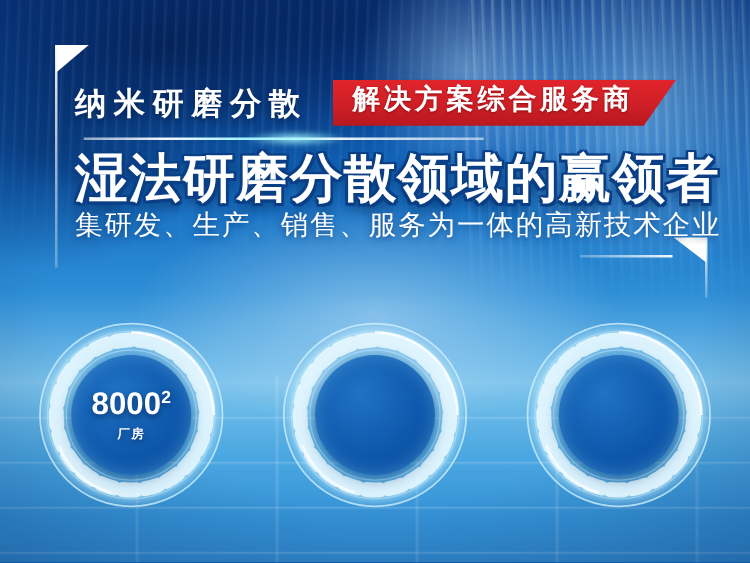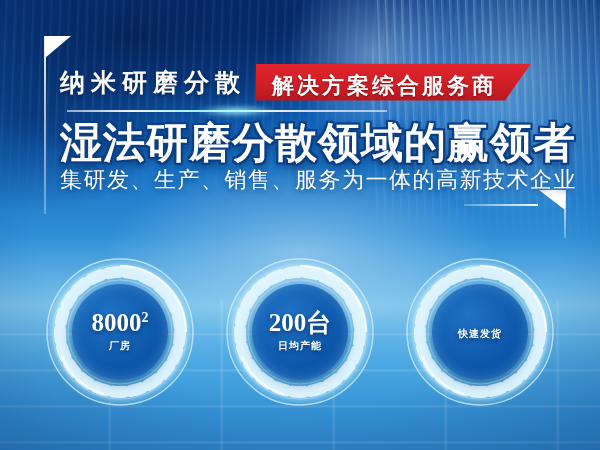--- a/index.html
+++ b/index.html
@@ -108,24 +108,24 @@
   #row-tagline { display:flex; align-items:center; height:44px;font-family:Liberation Serif, serif; }
 
   #tagline-nano {
     font-size:25px; font-weight:700; color:#ffffff;
     letter-spacing:6px; white-space:nowrap;
     text-shadow:0 2px 5px rgba(2,28,72,.75);
   }
 
   #tagline-badge {
     position:relative;
-    margin-left:10px;
+    margin-left:20px;
     height:37px;
     padding:0 34px 0 16px;
-    display:flex; align-items:flex-end;
+    display:flex; align-items:flex-start;
     background:linear-gradient(180deg,#e0242c 0%, #cf1f26 55%, #b8171f 100%);
     clip-path:polygon(0 0, 100% 0, calc(100% - 26px) 100%, 0 100%);
     box-shadow:0 2px 7px rgba(2,28,72,.45);
   }
   #tagline-badge-label {
     font-size:22px; font-weight:700; color:#ffffff;
     letter-spacing:3px; white-space:nowrap;
     text-shadow:0 1px 2px rgba(90,0,0,.55);
   }
 
@@ -159,21 +159,21 @@
 
   #sub-title {
     font-size:22px; font-weight:400; color:#ffffff;
     letter-spacing:1.5px; white-space:nowrap;
     text-shadow:0 2px 6px rgba(4,40,96,.65);
   }
 
   
   #stats-row {
     position:absolute; left:0; top:252px; width:600px;
-    display:flex; justify-content:center; gap:20px;font-family:Liberation Serif, serif;
+    display:flex; justify-content:center; gap:35px;
   }
   .stat { position:relative; width:160px; height:160px; }
   .stat svg { position:absolute; inset:0; width:160px; height:160px; }
   .stat .core {
     position:absolute; left:50%; top:50%;
     width:96px; height:96px; margin:-48px 0 0 -48px;
     border-radius:50%;
     background:radial-gradient(circle at 38% 32%, #1f72c4 0%, #0e57ab 58%, #0a4b9c 100%);
     box-shadow:0 0 14px rgba(140,220,255,.35) inset, 0 3px 10px rgba(3,34,84,.45);
   }
@@ -267,36 +267,31 @@
       <svg viewBox="0 0 160 160">
         <circle cx="80" cy="80" r="74" fill="url(#g0)"></circle>
         <circle cx="80" cy="80" r="73" fill="none" stroke="#d4f1fe" stroke-opacity=".75" stroke-width="1.4"></circle>
         <circle cx="80" cy="80" r="67" fill="none" stroke="#bfe9fd" stroke-opacity=".45" stroke-width="1"></circle>
         <circle cx="80" cy="80" r="60" fill="none" stroke="#eaf9ff" stroke-opacity=".85" stroke-width="12" stroke-dasharray="11 7" stroke-linecap="round"></circle>
         <circle cx="80" cy="80" r="52" fill="none" stroke="#cdefff" stroke-opacity=".5" stroke-width="1"></circle>
         <path d="M80 14 A66 66 0 0 1 146 80" fill="none" stroke="#ffffff" stroke-opacity=".9" stroke-width="2"></path>
         <path d="M22 104 A62 62 0 0 0 64 142" fill="none" stroke="#ffffff" stroke-opacity=".7" stroke-width="2"></path>
       </svg>
       <div class="core"></div>
-      <div class="txt">
-        <div class="value"><span>200台</span><sup></sup></div>
-        <div class="caption">日均产能</div>
-      </div>
     </div>
 
     <div class="stat">
       <svg viewBox="0 0 160 160">
         <circle cx="80" cy="80" r="74" fill="url(#g0)"></circle>
         <circle cx="80" cy="80" r="73" fill="none" stroke="#d4f1fe" stroke-opacity=".75" stroke-width="1.4"></circle>
         <circle cx="80" cy="80" r="67" fill="none" stroke="#bfe9fd" stroke-opacity=".45" stroke-width="1"></circle>
         <circle cx="80" cy="80" r="60" fill="none" stroke="#eaf9ff" stroke-opacity=".85" stroke-width="12" stroke-dasharray="11 7" stroke-linecap="round"></circle>
         <circle cx="80" cy="80" r="52" fill="none" stroke="#cdefff" stroke-opacity=".5" stroke-width="1"></circle>
         <path d="M80 14 A66 66 0 0 1 146 80" fill="none" stroke="#ffffff" stroke-opacity=".9" stroke-width="2"></path>
         <path d="M22 104 A62 62 0 0 0 64 142" fill="none" stroke="#ffffff" stroke-opacity=".7" stroke-width="2"></path>
       </svg>
       <div class="core"></div>
       <div class="txt">
-        <div class="caption">快速发货</div>
       </div>
     </div>
 
   </div>
 </div>
 
 </body></html>

